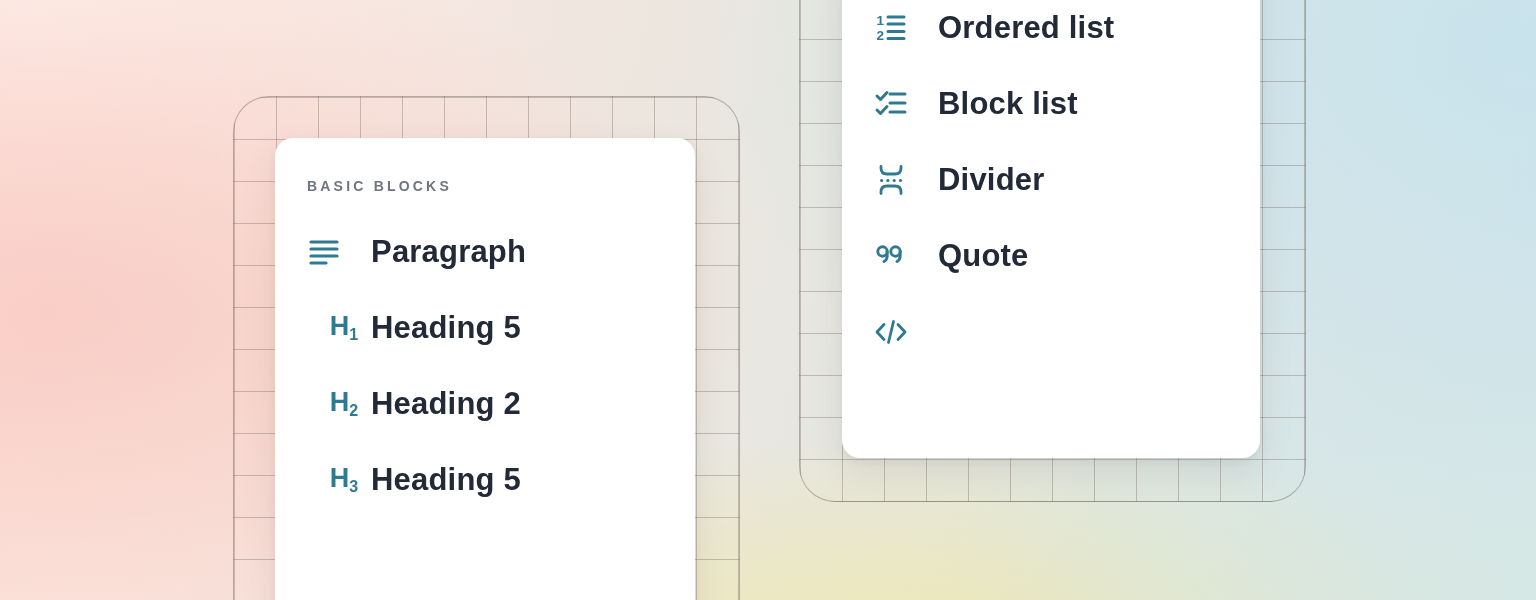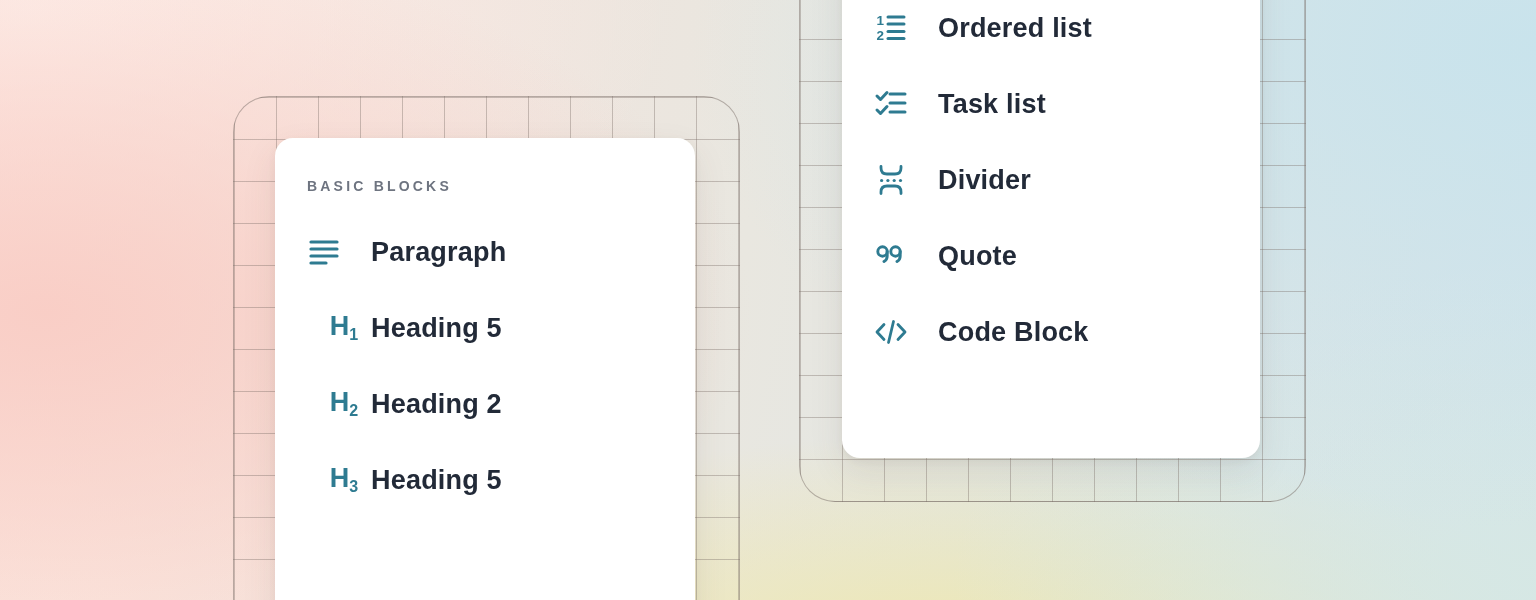--- a/index.html
+++ b/index.html
@@ -50,21 +50,21 @@
   .icon svg{display:block;}
   .hglyph{
     font-size:27px;font-weight:700;color:var(--teal,#2e7b91);line-height:1;
     letter-spacing:-1px;
     margin-left:40px;
   }
   .hglyph sub{
     font-size:16px;font-weight:700;vertical-align:-5px;margin-left:1px;letter-spacing:0;
   }
   .label{
-    font-size:27px;font-weight:700;color:var(--text-dark,#222a38);letter-spacing:.2px;
+    font-size:31px;font-weight:700;color:var(--text-dark,#222a38);letter-spacing:.2px;
   }
 </style>
 </head>
 <body>
 
 <div class="scene">
   <div class="grid grid-left"></div>
   <div class="grid grid-right"></div>
 
   <div class="card card-left">
@@ -120,21 +120,21 @@
         <div class="item">
           <span class="icon">
             <svg width="36" height="36" viewBox="0 0 36 36" fill="none" stroke="currentColor" stroke-linecap="round" stroke-linejoin="round" stroke-width="3">
       <polyline points="4,10 7.5,13.5 14,6.5"></polyline>
       <polyline points="4,24 7.5,27.5 14,20.5"></polyline>
       <line x1="17" y1="8" x2="32" y2="8"></line>
               <line x1="17" y1="17" x2="32" y2="17"></line>
       <line x1="17" y1="26" x2="32" y2="26"></line>
             </svg>
           </span>
-          <span class="label">Task list</span>
+          <span class="label">Block list</span>
         </div>
         <div class="item">
           <span class="icon">
             <svg width="36" height="36" viewBox="0 0 36 36" fill="none" stroke="currentColor" stroke-linecap="round" stroke-linejoin="round" stroke-width="2.8">
       <path d="M8 4.5 v1.5 q0 6 6 6 h8 q6 0 6 -6 V4.5"></path>
       <circle cx="8.6" cy="18.5" r="1.6" fill="currentColor" stroke="none"></circle>
       <circle cx="14.9" cy="18.5" r="1.6" fill="currentColor" stroke="none"></circle>
       <circle cx="21.2" cy="18.5" r="1.6" fill="currentColor" stroke="none"></circle>
       <circle cx="27.5" cy="18.5" r="1.6" fill="currentColor" stroke="none"></circle>
       <path d="M8 31.5 v-1.5 q0 -6 6 -6 h8 q6 0 6 6 v1.5"></path>
@@ -154,17 +154,16 @@
           <span class="label">Quote</span>
         </div>
         <div class="item">
           <span class="icon">
             <svg width="36" height="36" viewBox="0 0 36 36" fill="none" stroke="currentColor" stroke-linecap="round" stroke-linejoin="round" stroke-width="2.8">
       <polyline points="11,10.5 4,18 11,25.5"></polyline>
       <polyline points="25,10.5 32,18 25,25.5"></polyline>
       <line x1="20.5" y1="7.5" x2="15.5" y2="28.5"></line>
             </svg>
           </span>
-          <span class="label">Code Block</span>
         </div>
       </div>
   </div>
 </div>
 
 </body></html>

